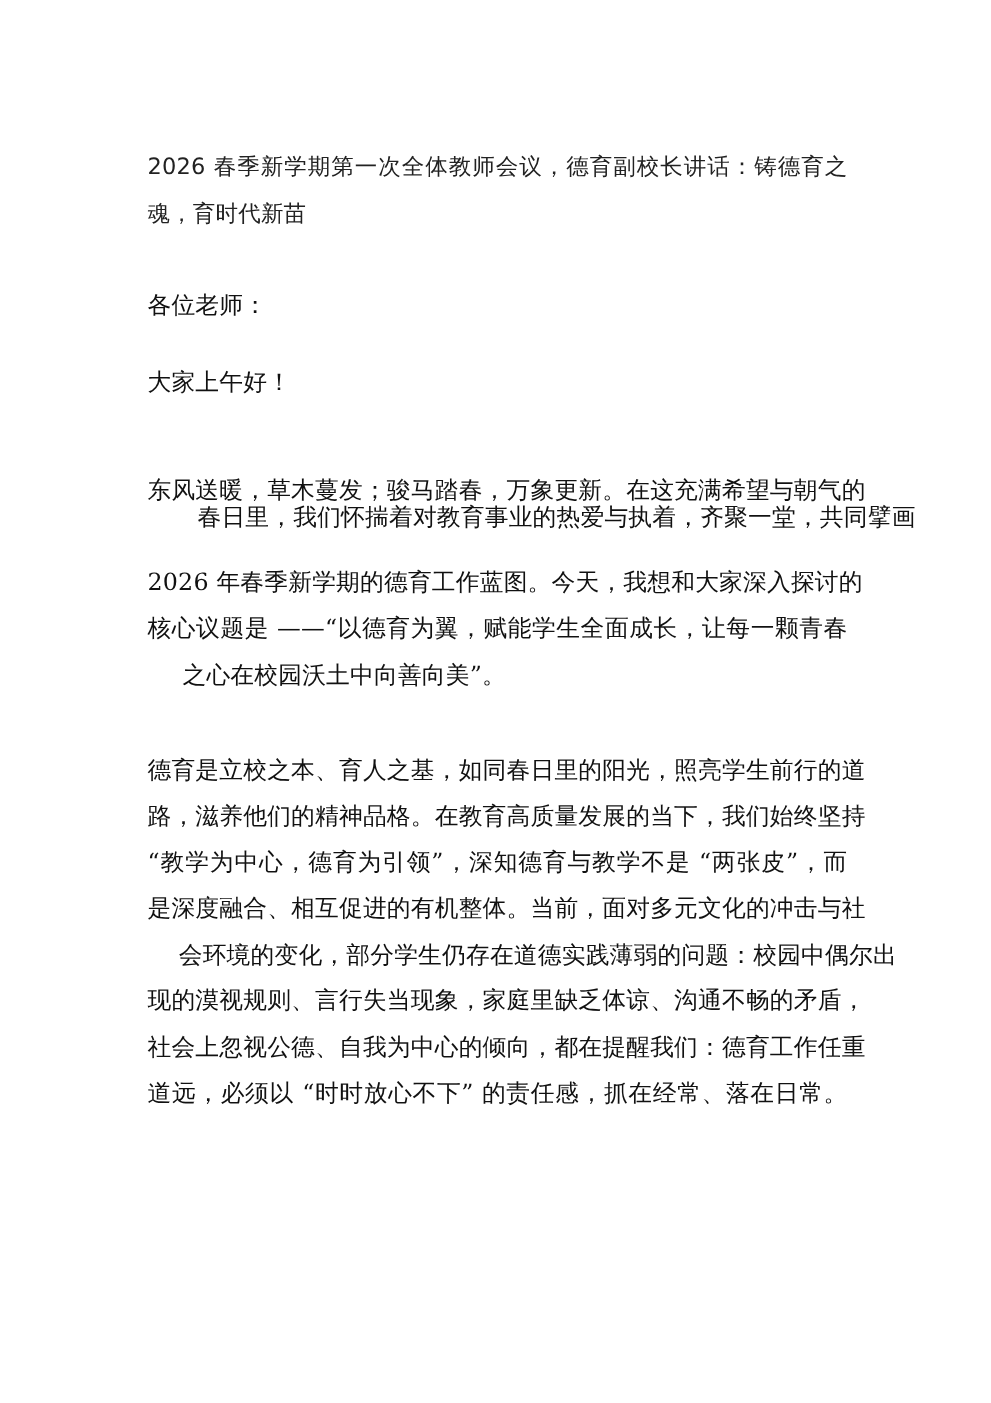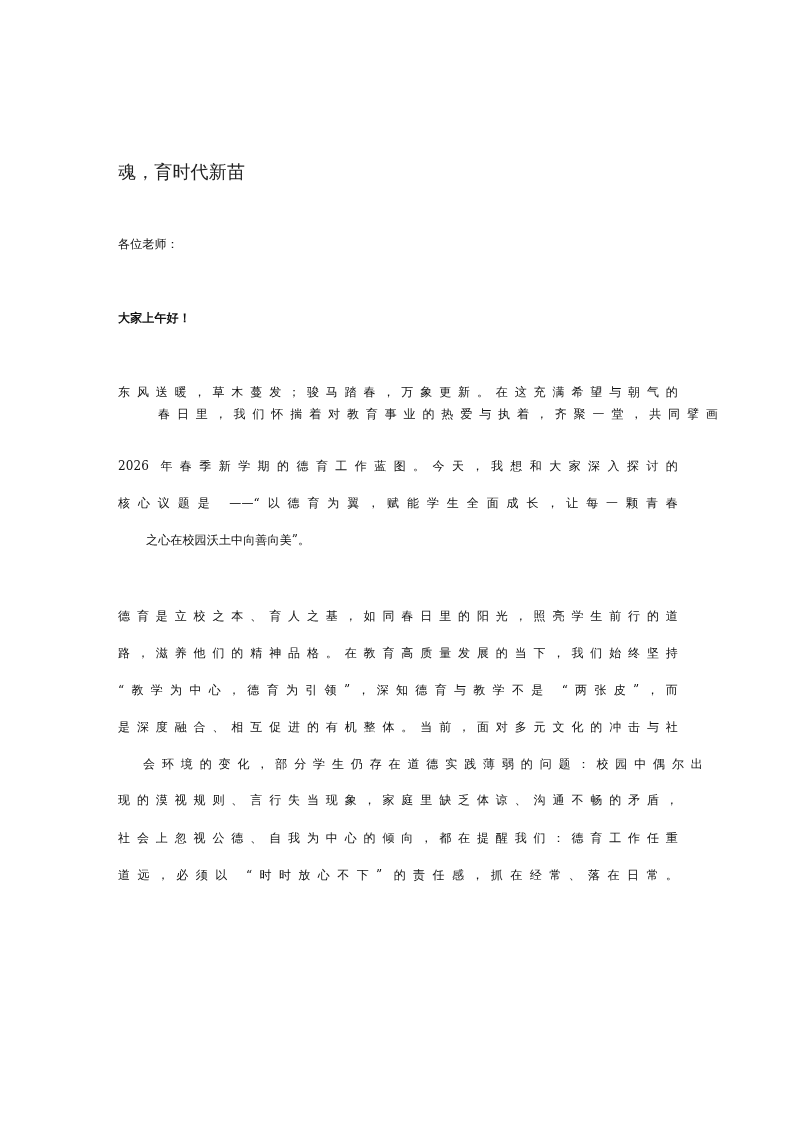--- a/index.html
+++ b/index.html
@@ -18,45 +18,46 @@
     .page {
       position: absolute;
       left: 0; top: 0;
       width: 793px;
       height: 1122px;
       background: #ffffff;
     }
     .line {
       position: absolute;
       left: 118px;
-      font-size: 12px;
+      font-size: 19px;
       line-height: 24px;
       white-space: nowrap;
       letter-spacing: 0.15px;
     }
     .line.justify {
       width: 560px;
       text-align: justify;
       text-align-last: justify;
     }
     .title-line {
       font-family: "DejaVu Sans", "Liberation Sans", sans-serif;
       font-size: 18px;
       color: #222222;
     }
   </style>
 </head>
 <body>
 
 <div class="page">
 
+  <div class="line justify title-line" style="top:122px;">2026 春季新学期第一次全体教师会议，德育副校长讲话：铸德育之</div>
   <div class="line title-line" style="top:160px;">魂，育时代新苗</div>
 
   <div class="line" style="top:232px;">各位老师：</div>
-  <div class="line" style="top:306px;font-weight:bold;">大家上午好！</div>
+  <div class="line" style="top:294px;">大家上午好！</div>
 
   <div>
     <div class="line justify" style="top:380px;">东风送暖，草木蔓发；骏马踏春，万象更新。在这充满希望与朝气的</div>
     <div class="line justify" style="top:402px;margin-left:40px;">春日里，我们怀揣着对教育事业的热爱与执着，齐聚一堂，共同擘画</div>
     <div class="line justify" style="top:454px;">2026 年春季新学期的德育工作蓝图。今天，我想和大家深入探讨的</div>
     <div class="line justify" style="top:491px;">核心议题是 ——“以德育为翼，赋能学生全面成长，让每一颗青春</div>
     <div class="line" style="top:528px;margin-left:28px;">之心在校园沃土中向善向美”。</div>
   </div>
 
   <div>

